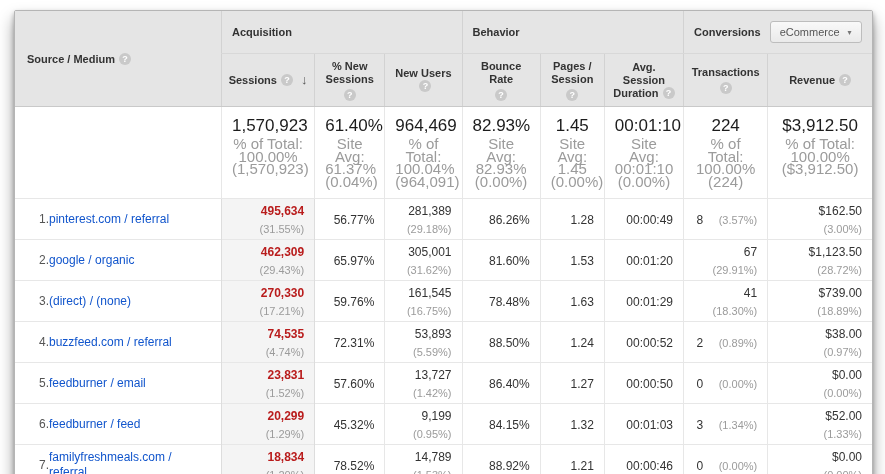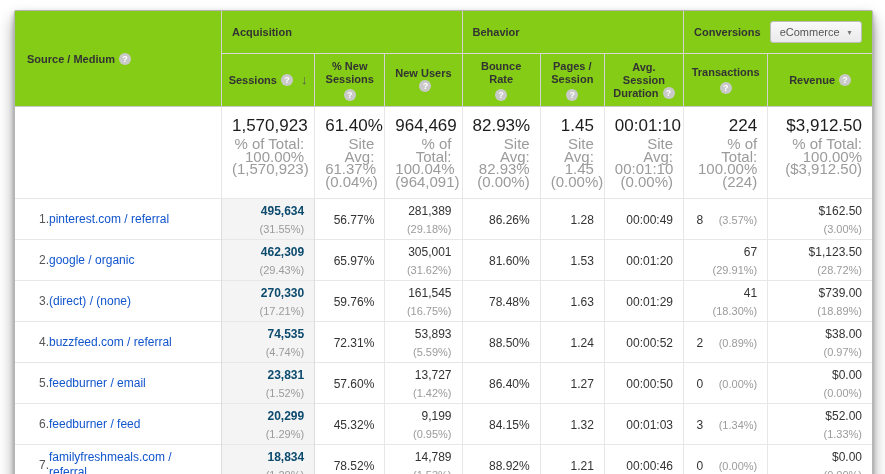--- a/index.html
+++ b/index.html
@@ -6,21 +6,21 @@
   body{
     width:885px;height:474px;background:#ffffff;overflow:hidden;position:relative;
     font-family:"Liberation Sans","DejaVu Sans",sans-serif;
   }
   .card{
     position:absolute;left:14px;top:10px;width:857px;background:#fff;
     border:1px solid #b5b5b5;border-radius:2px;
     box-shadow:0 3px 5px rgba(0,0,0,.30),0 9px 16px rgba(0,0,0,.38);
   }
   table{width:100%;border-collapse:collapse;table-layout:fixed;margin-bottom:5px;}
-  th{background:#84cc16;font-size:11px;color:#333;font-weight:bold;}
+  th{background:#e5e5e5;font-size:11px;color:#333;font-weight:bold;}
   th.group{
     text-align:left;padding:10px 10px;border-left:1px solid #d2d2d2;
     border-bottom:1px solid #d8d8d8;vertical-align:middle;height:13px;
   }
   th.dim-head{
     text-align:left;padding-left:12px;border-bottom:1px solid #c9c9c9;vertical-align:middle;
   }
   th.metric{
     border-left:1px solid #d2d2d2;border-bottom:1px solid #c9c9c9;text-align:center;
     vertical-align:middle;height:48px;padding:2px 5px;line-height:13px;
@@ -34,34 +34,34 @@
   .sort{color:#555;font-size:13px;margin-left:8px;font-weight:normal;}
   .convlabel{margin-right:4px;}
   .dropdown{
     display:inline-block;background:linear-gradient(#f9f9f9,#eaeaea);
     border:1px solid #bdbdbd;border-radius:3px;padding:4px 9px;font-weight:normal;
     color:#555;font-size:11px;margin-left:5px;cursor:pointer;white-space:nowrap;
   }
   .caret{font-size:8px;color:#777;margin-left:8px;vertical-align:1px;}
   tbody td{border-left:1px solid #e7e7e7;}
   tbody tr td:first-child{border-left:none;}
-  tr.totals td{vertical-align:top;padding:9px 10px 10px;text-align:right;}
+  tr.totals td{vertical-align:top;padding:9px 10px 10px;text-align:center;}
   .big{font-size:17px;color:#1c1c1c;}
   .sub{font-size:15px;color:#9b9b9b;line-height:12.5px;margin-top:2px;}
   tr.data-row td{
     border-top:1px solid #e7e7e7;height:27px;padding:2px 10px;text-align:right;
     vertical-align:middle;
   }
   td.dim-cell{text-align:left !important;padding:2px 8px 2px 0 !important;}
   .dimflex{display:flex;align-items:center;}
   .rownum{width:34px;text-align:right;color:#555;font-size:12px;flex:none;}
   .srclink{color:#1155cc;font-size:12px;text-decoration:none;line-height:15px;cursor:pointer;}
   td.s-col{background:#f4f4f4;border-left:1px solid #dddddd;border-right:1px solid #dddddd;}
   .main{font-size:12px;color:#333;}
-  .smain{font-size:12px;font-weight:bold;color:#0c4a6e;}
+  .smain{font-size:12px;font-weight:bold;color:#b91c1c;}
   .pct{display:inline-block;width:50px;text-align:right;font-size:11px;color:#9b9b9b;margin-left:4px;}
 </style>
 </head>
 <body>
 
 <div class="card">
 <table>
   <colgroup>
     <col style="width:206px">
         <col style="width:93px">

